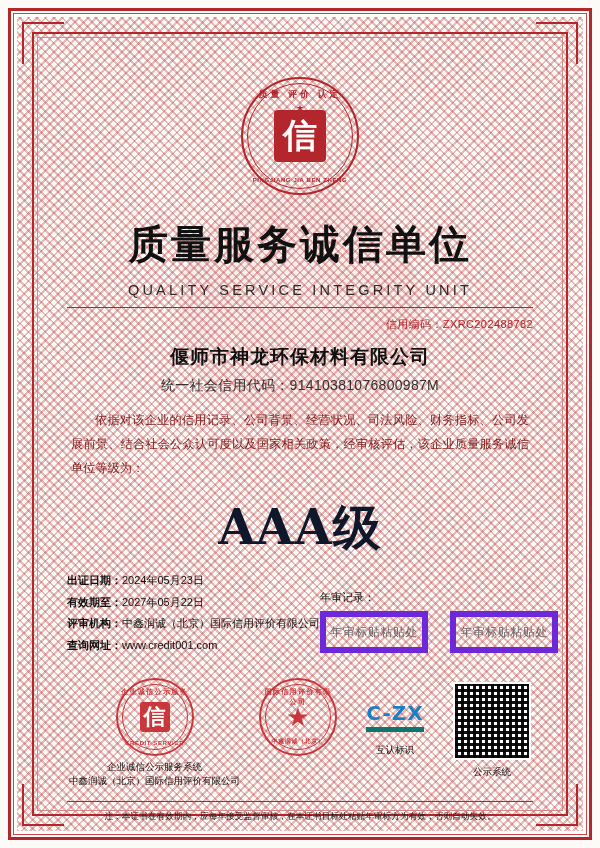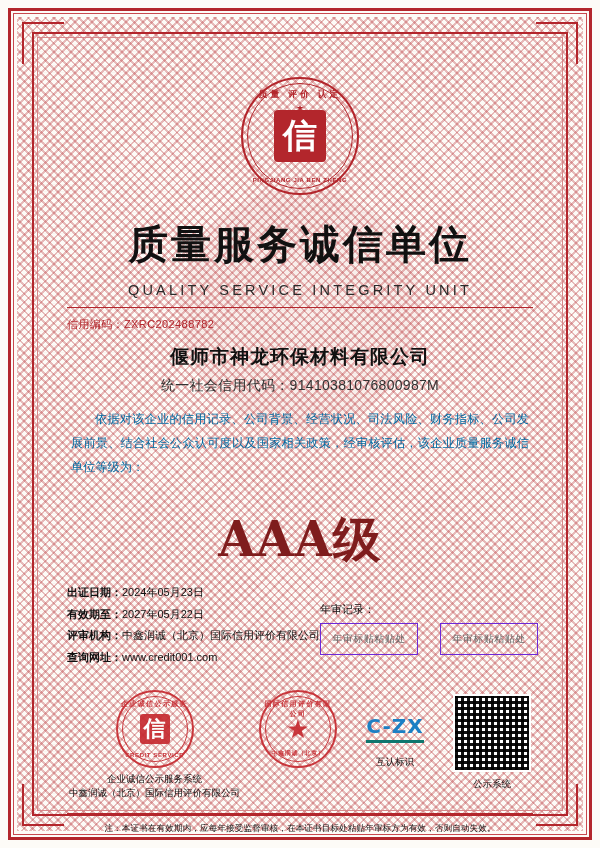--- a/index.html
+++ b/index.html
@@ -168,20 +168,21 @@
   }
   .title-rule {
     margin: 9px auto 0 auto;
     width: 100%;
     height: 1px;
     background: #b3262c;
   }
 
   .credit-no {
     margin-top: 9px;
+    text-align: right;
     font-size: 11px;
     color: #b3262c;
     letter-spacing: .4px;
   }
 
   .company {
     margin-top: 12px;
     text-align: center;
     font-family: "DejaVu Serif", serif;
     font-size: 19px;
@@ -194,34 +195,33 @@
     text-align: center;
     font-size: 14px;
     color: #333;
     letter-spacing: .3px;
   }
 
   .body-text {
     margin-top: 14px;
     font-size: 12.2px;
     line-height: 1.95;
-    color: #0369a1;
+    color: #7f1d1d;
     text-align: justify;
     text-indent: 24px;
     padding: 0 4px;
-    font-family: Liberation Mono, monospace;
   }
 
   .grade {
-    margin-top: 28px;
+    margin-top: 16px;
     text-align: center;
     font-family: "DejaVu Serif", serif;
     font-size: 48px;
     font-weight: bold;
-    color: #7f1d1d;
+    color: #0f172a;
     letter-spacing: 1px;
   }
 
   
   .details {
     margin-top: 10px;
     display: flex;
     align-items: flex-start;
     justify-content: space-between;
   }
@@ -242,25 +242,25 @@
     color: #111;
     margin-bottom: 6px;
   }
   .sticker-row {
     display: flex;
     gap: 22px;
   }
   .sticker {
     width: 96px;
     height: 30px;
-    border: 1px solid #6d28d9;
+    border: 6px solid #6d28d9;
     display: flex;
     align-items: center;
     justify-content: center;
-    font-size: 10px;
+    font-size: 12px;
     color: #666;
     letter-spacing: .5px;
   }
 
   
   .footer {
     margin-top: 22px;
     display: flex;
     align-items: flex-start;
     justify-content: space-between;
@@ -337,21 +337,21 @@
     width: 78px; height: 44px;
     display: flex; align-items: center; justify-content: center;
     margin-top: 16px;
   }
   .cezx-badge {
     font-family: "DejaVu Sans", sans-serif;
     font-size: 20px;
     font-weight: bold;
     color: #1b7fc4;
     letter-spacing: 1px;
-    border-bottom: 3px solid #0f766e;
+    border-bottom: 5px solid #0f766e;
     padding-bottom: 2px;
   }
   .qr {
     width: 74px; height: 74px;
     margin-top: 4px;
     background-color: #fff;
     background-image:
       repeating-linear-gradient(90deg, #111 0 3px, #fff 3px 6px),
       repeating-linear-gradient(0deg, #111 0 3px, #fff 3px 6px);
     background-blend-mode: multiply;

